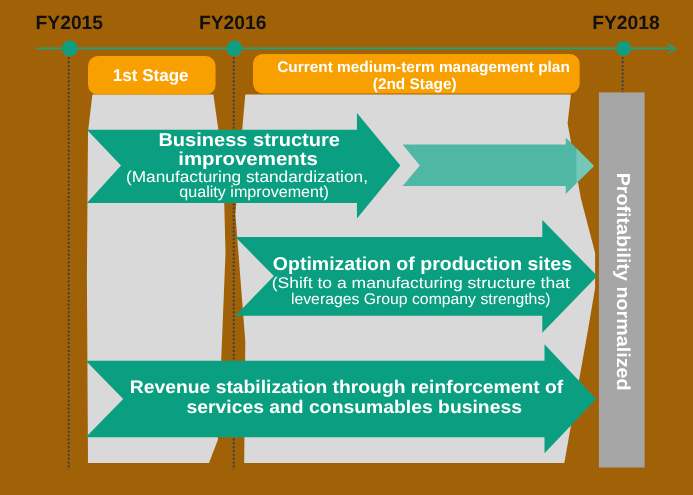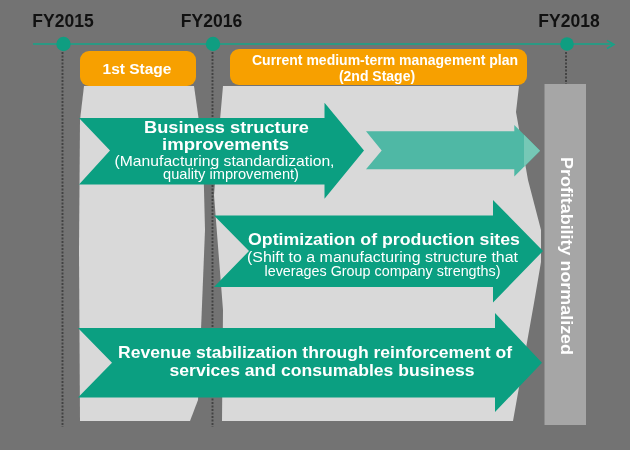--- a/index.html
+++ b/index.html
@@ -1,16 +1,16 @@
 <!DOCTYPE html>
 <html><head>
 <meta charset="utf-8">
 <style>
 html,body{margin:0;padding:0;background:#fff;}
-#wrap{width:630px;height:450px;position:relative;overflow:hidden;background:#737373;}
+#wrap{width:630px;height:450px;position:relative;overflow:hidden;background:#a16207;}
 svg{display:block;}
 text{font-family:"Liberation Sans",sans-serif;}
 </style>
 </head>
 <body>
 <div id="wrap">
 <svg width="630" height="450" viewBox="0 0 630 450" xmlns="http://www.w3.org/2000/svg">
 
   <path d="M84,86 L194,86 L203,150 L205,230 L201,330 L198,400 L190,421 L80,421 L79,250 L80,120 Z" fill="#d9d9d9"></path>
   <path d="M223,86 L519,86 L516,112 L528,180 L541,230 L541,262 L534,303 L513,421 L222,421 L223,310 L214,195 L220,120 Z" fill="#d9d9d9"></path>

